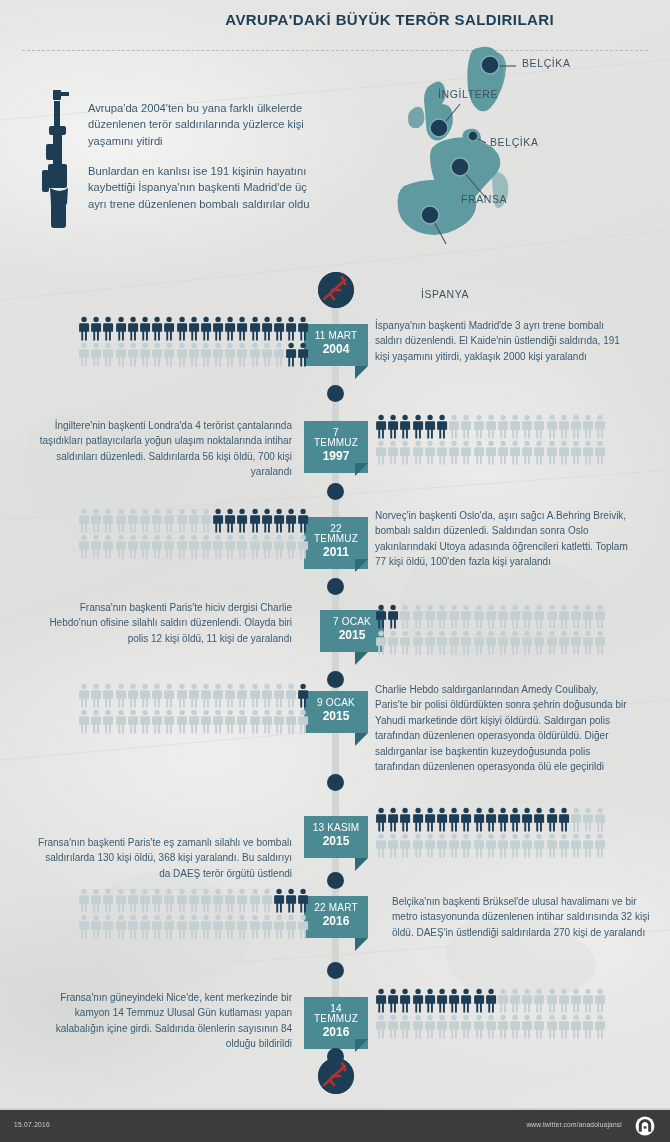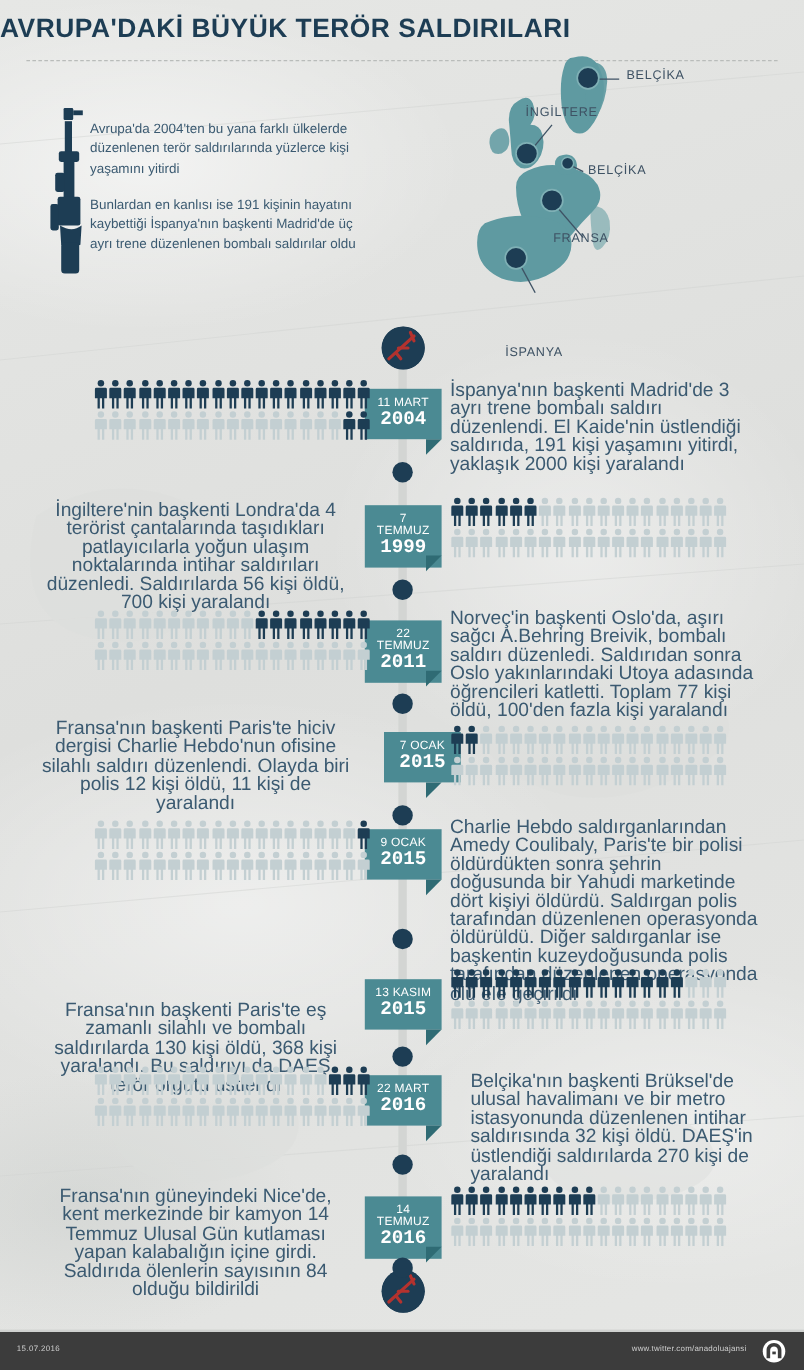--- a/index.html
+++ b/index.html
@@ -23,33 +23,33 @@
       radial-gradient(ellipse 260px 160px at 10% 88%, rgba(190,195,192,.35), rgba(255,255,255,0) 70%),
       linear-gradient(160deg,#e6e7e5 0%,#dedfdd 45%,#e5e6e4 100%);
     pointer-events:none;
   }
   #bg-lines{ position:absolute; inset:0; pointer-events:none; opacity:.5; }
 
   
   #header{ position:absolute; top:0; left:0; width:670px; height:54px; }
   #page-title{
     position:absolute; top:11px; left:0; width:554px;
-    text-align:left;
-    font-size:22px; font-weight:bold; letter-spacing:.4px;
+    text-align:right;
+    font-size:15px; font-weight:bold; letter-spacing:.4px;
     color:#1d3d54;
   }
   #title-rule{
     position:absolute; top:50px; left:22px; width:626px; height:0;
     border-top:1px dashed #b9bcba;
   }
 
   
   #rifle-big{ position:absolute; left:36px; top:84px; }
   .intro-p{
-    position:absolute; left:75px; width:228px;
+    position:absolute; left:88px; width:228px;
     font-size:11.2px; line-height:16.4px; color:#3b5a71;
   }
   #intro-p1{ top:100px; }
   #intro-p2{ top:163px; }
 
   
   #map-wrap{ position:absolute; left:390px; top:46px; width:280px; height:225px; }
   .map-label{
     position:absolute; font-size:10.5px; letter-spacing:.6px; color:#3e5264; white-space:nowrap;
   }
@@ -70,29 +70,29 @@
 
   
   .event{ position:absolute; left:0; width:670px; }
 
   .date-chip{
     position:absolute; width:64px;
     background:#4b8a93; color:#ffffff;
     padding:7px 6px 8px 6px; text-align:center;
   }
   .date-chip .d-day{ display:block; font-size:10px; letter-spacing:.2px; line-height:10px; }
-  .date-chip .d-year{ display:block; font-size:16px; font-weight:bold; line-height:17px;font-family:Liberation Mono, monospace; }
+  .date-chip .d-year{ display:block; font-size:12px; font-weight:bold; line-height:17px; }
   .chip-fold{
     position:absolute; width:0; height:0;
     border-left:13px solid #2f6b74;
     border-bottom:13px solid transparent;
   }
 
-  .evt-text{ position:absolute; font-size:16px; line-height:15.4px; color:#3b5a71; }
-  .evt-text.right{ text-align:center; }
+  .evt-text{ position:absolute; font-size:10px; line-height:15.4px; color:#3b5a71; }
+  .evt-text.right{ text-align:right; }
   .evt-text.left{ text-align:left; }
 
   .people{ position:absolute; display:flex; flex-wrap:wrap; width:244px; }
   .people .prow{ display:flex; }
   .person{ width:12.2px; height:26px; display:block; }
 
   
   #footer{
     position:absolute; left:0; bottom:0; width:670px; height:32px;
     background:#3c3c3c; color:#cfcfcf;
@@ -367,21 +367,21 @@
           <svg class="person" viewBox="0 0 12 26">
             <circle cx="6" cy="3.4" r="2.7" fill="#1d3d54"></circle>
             <path d="M2.2 7.2 h7.6 a1.2 1.2 0 0 1 1.2 1.2 v7.4 h-2.2 v8.6 h-1.9 v-8.6 h-1.8 v8.6 h-1.9 v-8.6 h-2.2 v-7.4 a1.2 1.2 0 0 1 1.2 -1.2 z" fill="#1d3d54"></path>
           </svg>
         </div>
       </div>
     </div>
     <div class="event" style="top: 0px;">
       <div class="date-chip" style="left: 304px; top: 421px;">
         <span class="d-day">7 TEMMUZ</span>
-        <span class="d-year">1999</span>
+        <span class="d-year">1997</span>
       </div>
       <div class="chip-fold" style="left: 355px; top: 463px;"></div>
       <div class="evt-text right" style="top: 418px; left: 34px; width: 258px;">İngiltere'nin başkenti Londra'da 4 terörist çantalarında taşıdıkları patlayıcılarla yoğun ulaşım noktalarında intihar saldırıları düzenledi. Saldırılarda 56 kişi öldü, 700 kişi yaralandı</div>
       <div class="people" style="top: 414px; left: 375px;">
         <div class="prow">
           <svg class="person" viewBox="0 0 12 26">
             <circle cx="6" cy="3.4" r="2.7" fill="#1d3d54"></circle>
             <path d="M2.2 7.2 h7.6 a1.2 1.2 0 0 1 1.2 1.2 v7.4 h-2.2 v8.6 h-1.9 v-8.6 h-1.8 v8.6 h-1.9 v-8.6 h-2.2 v-7.4 a1.2 1.2 0 0 1 1.2 -1.2 z" fill="#1d3d54"></path>
           </svg>
           <svg class="person" viewBox="0 0 12 26">

